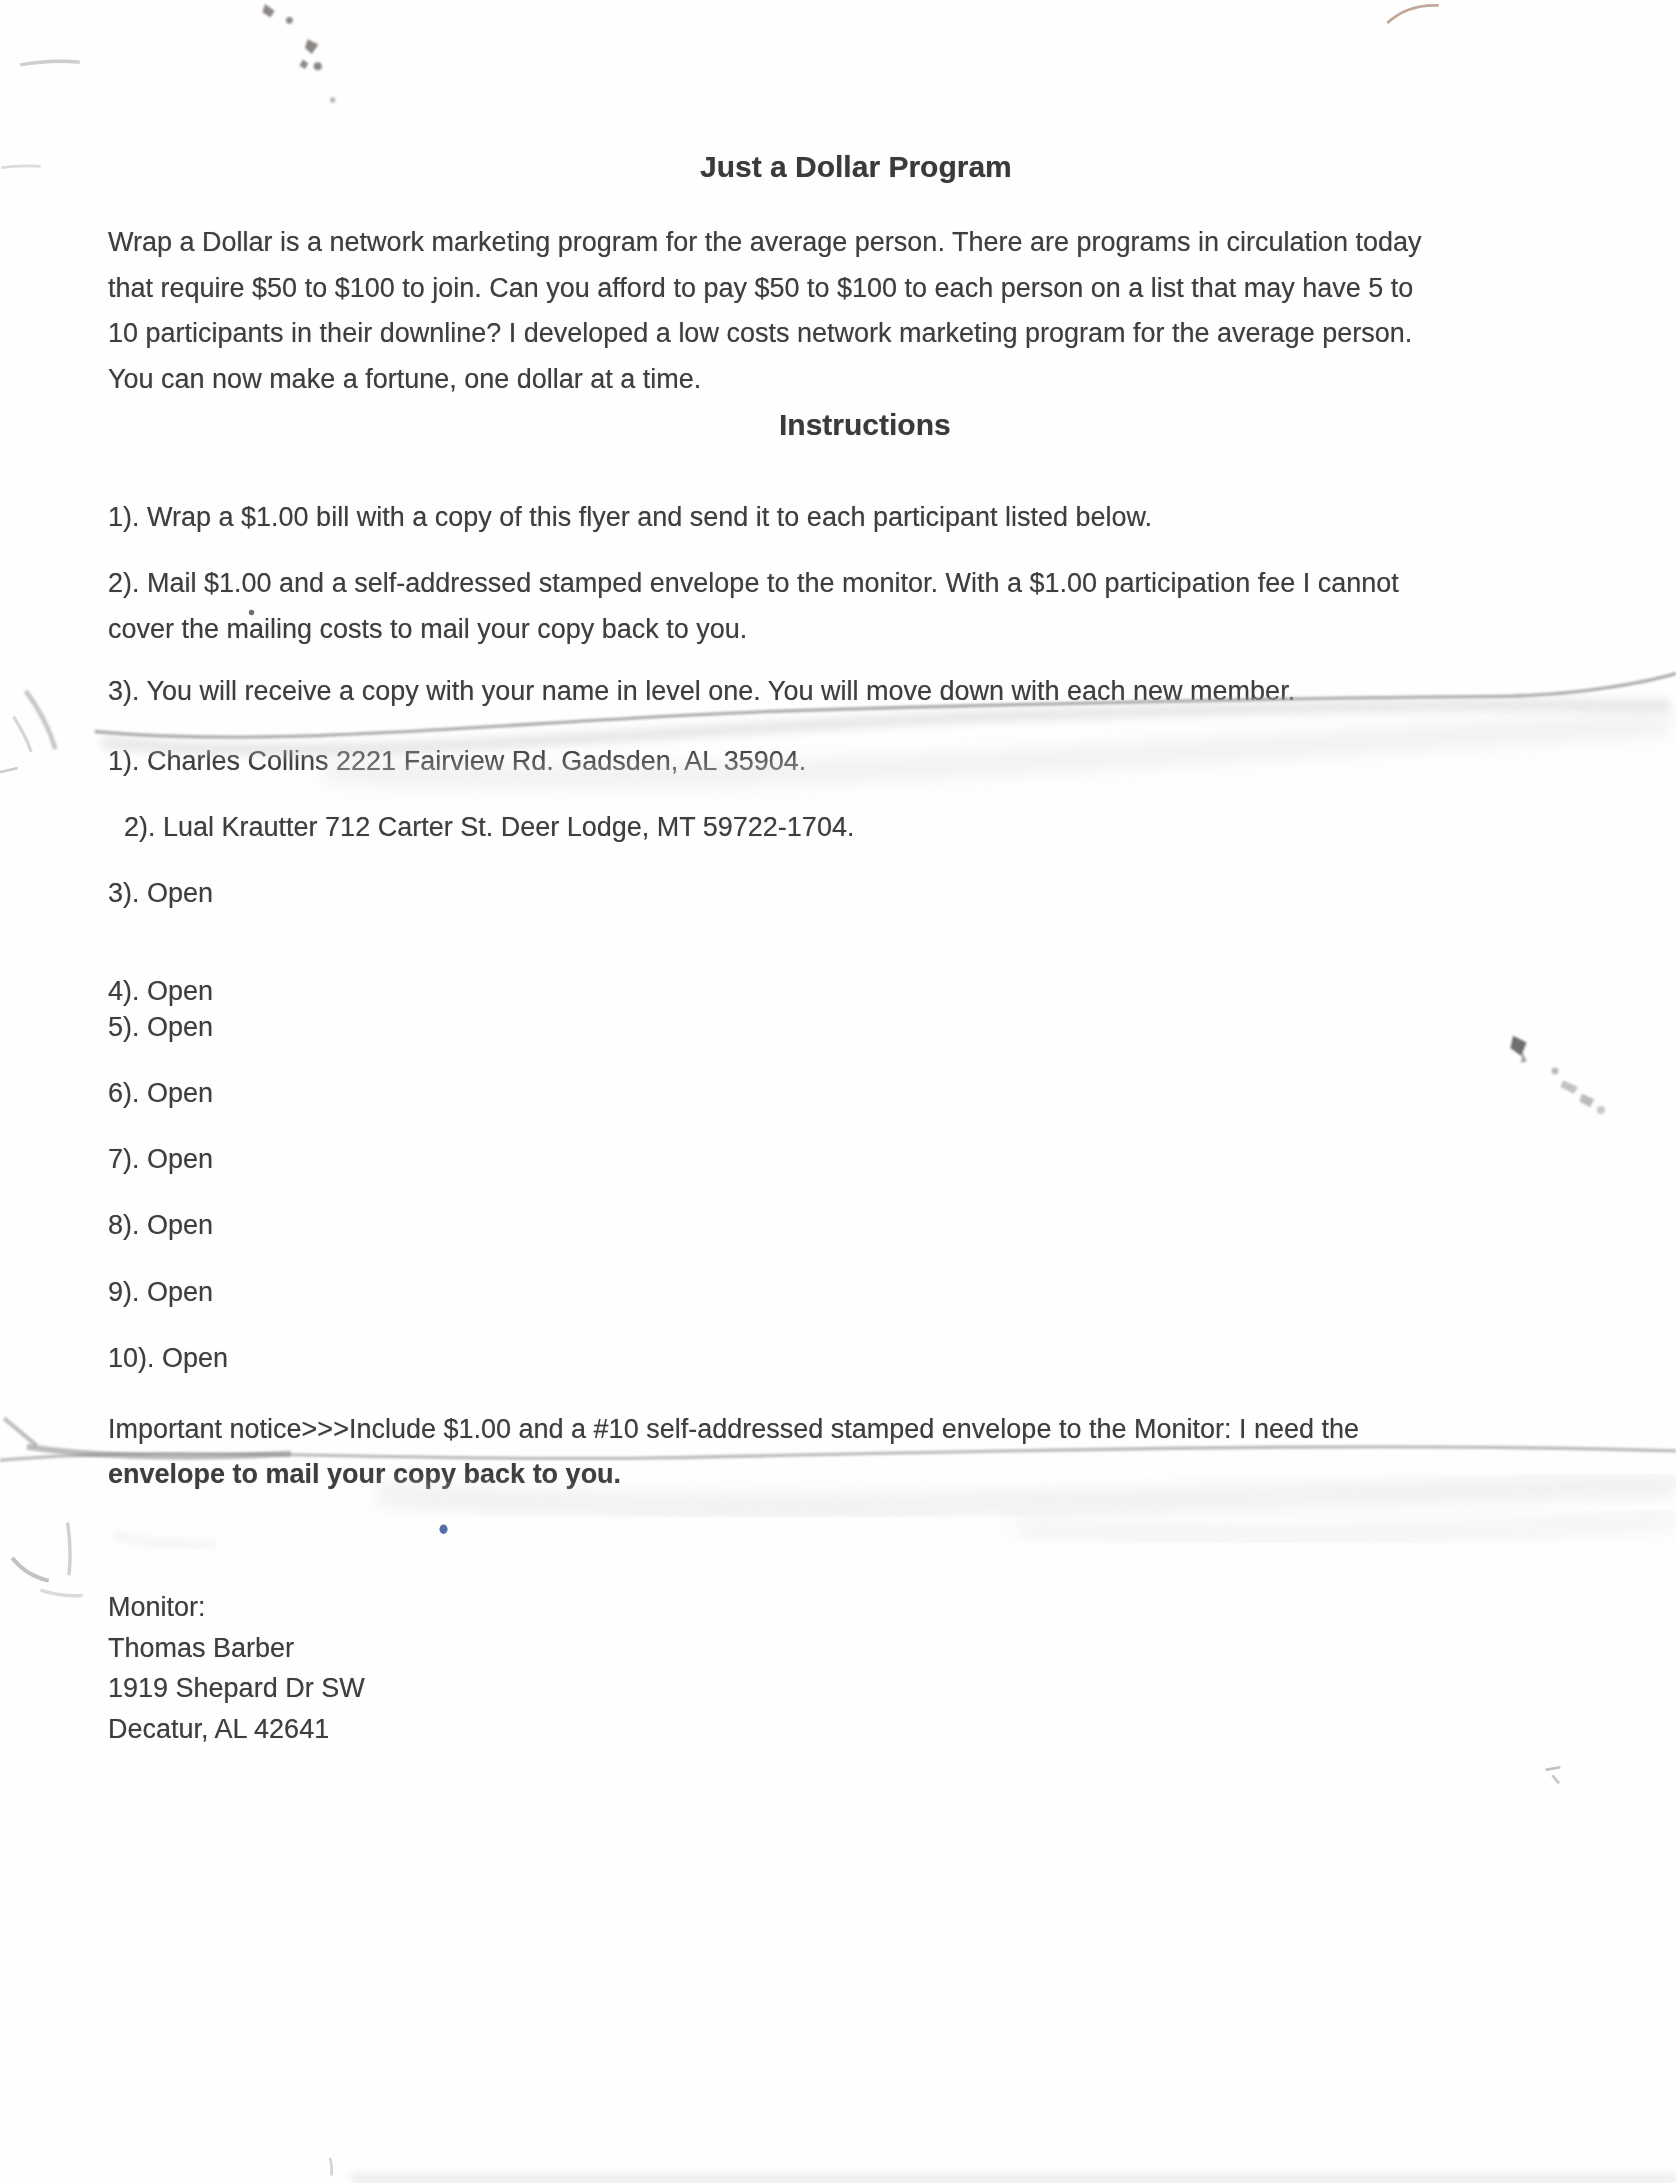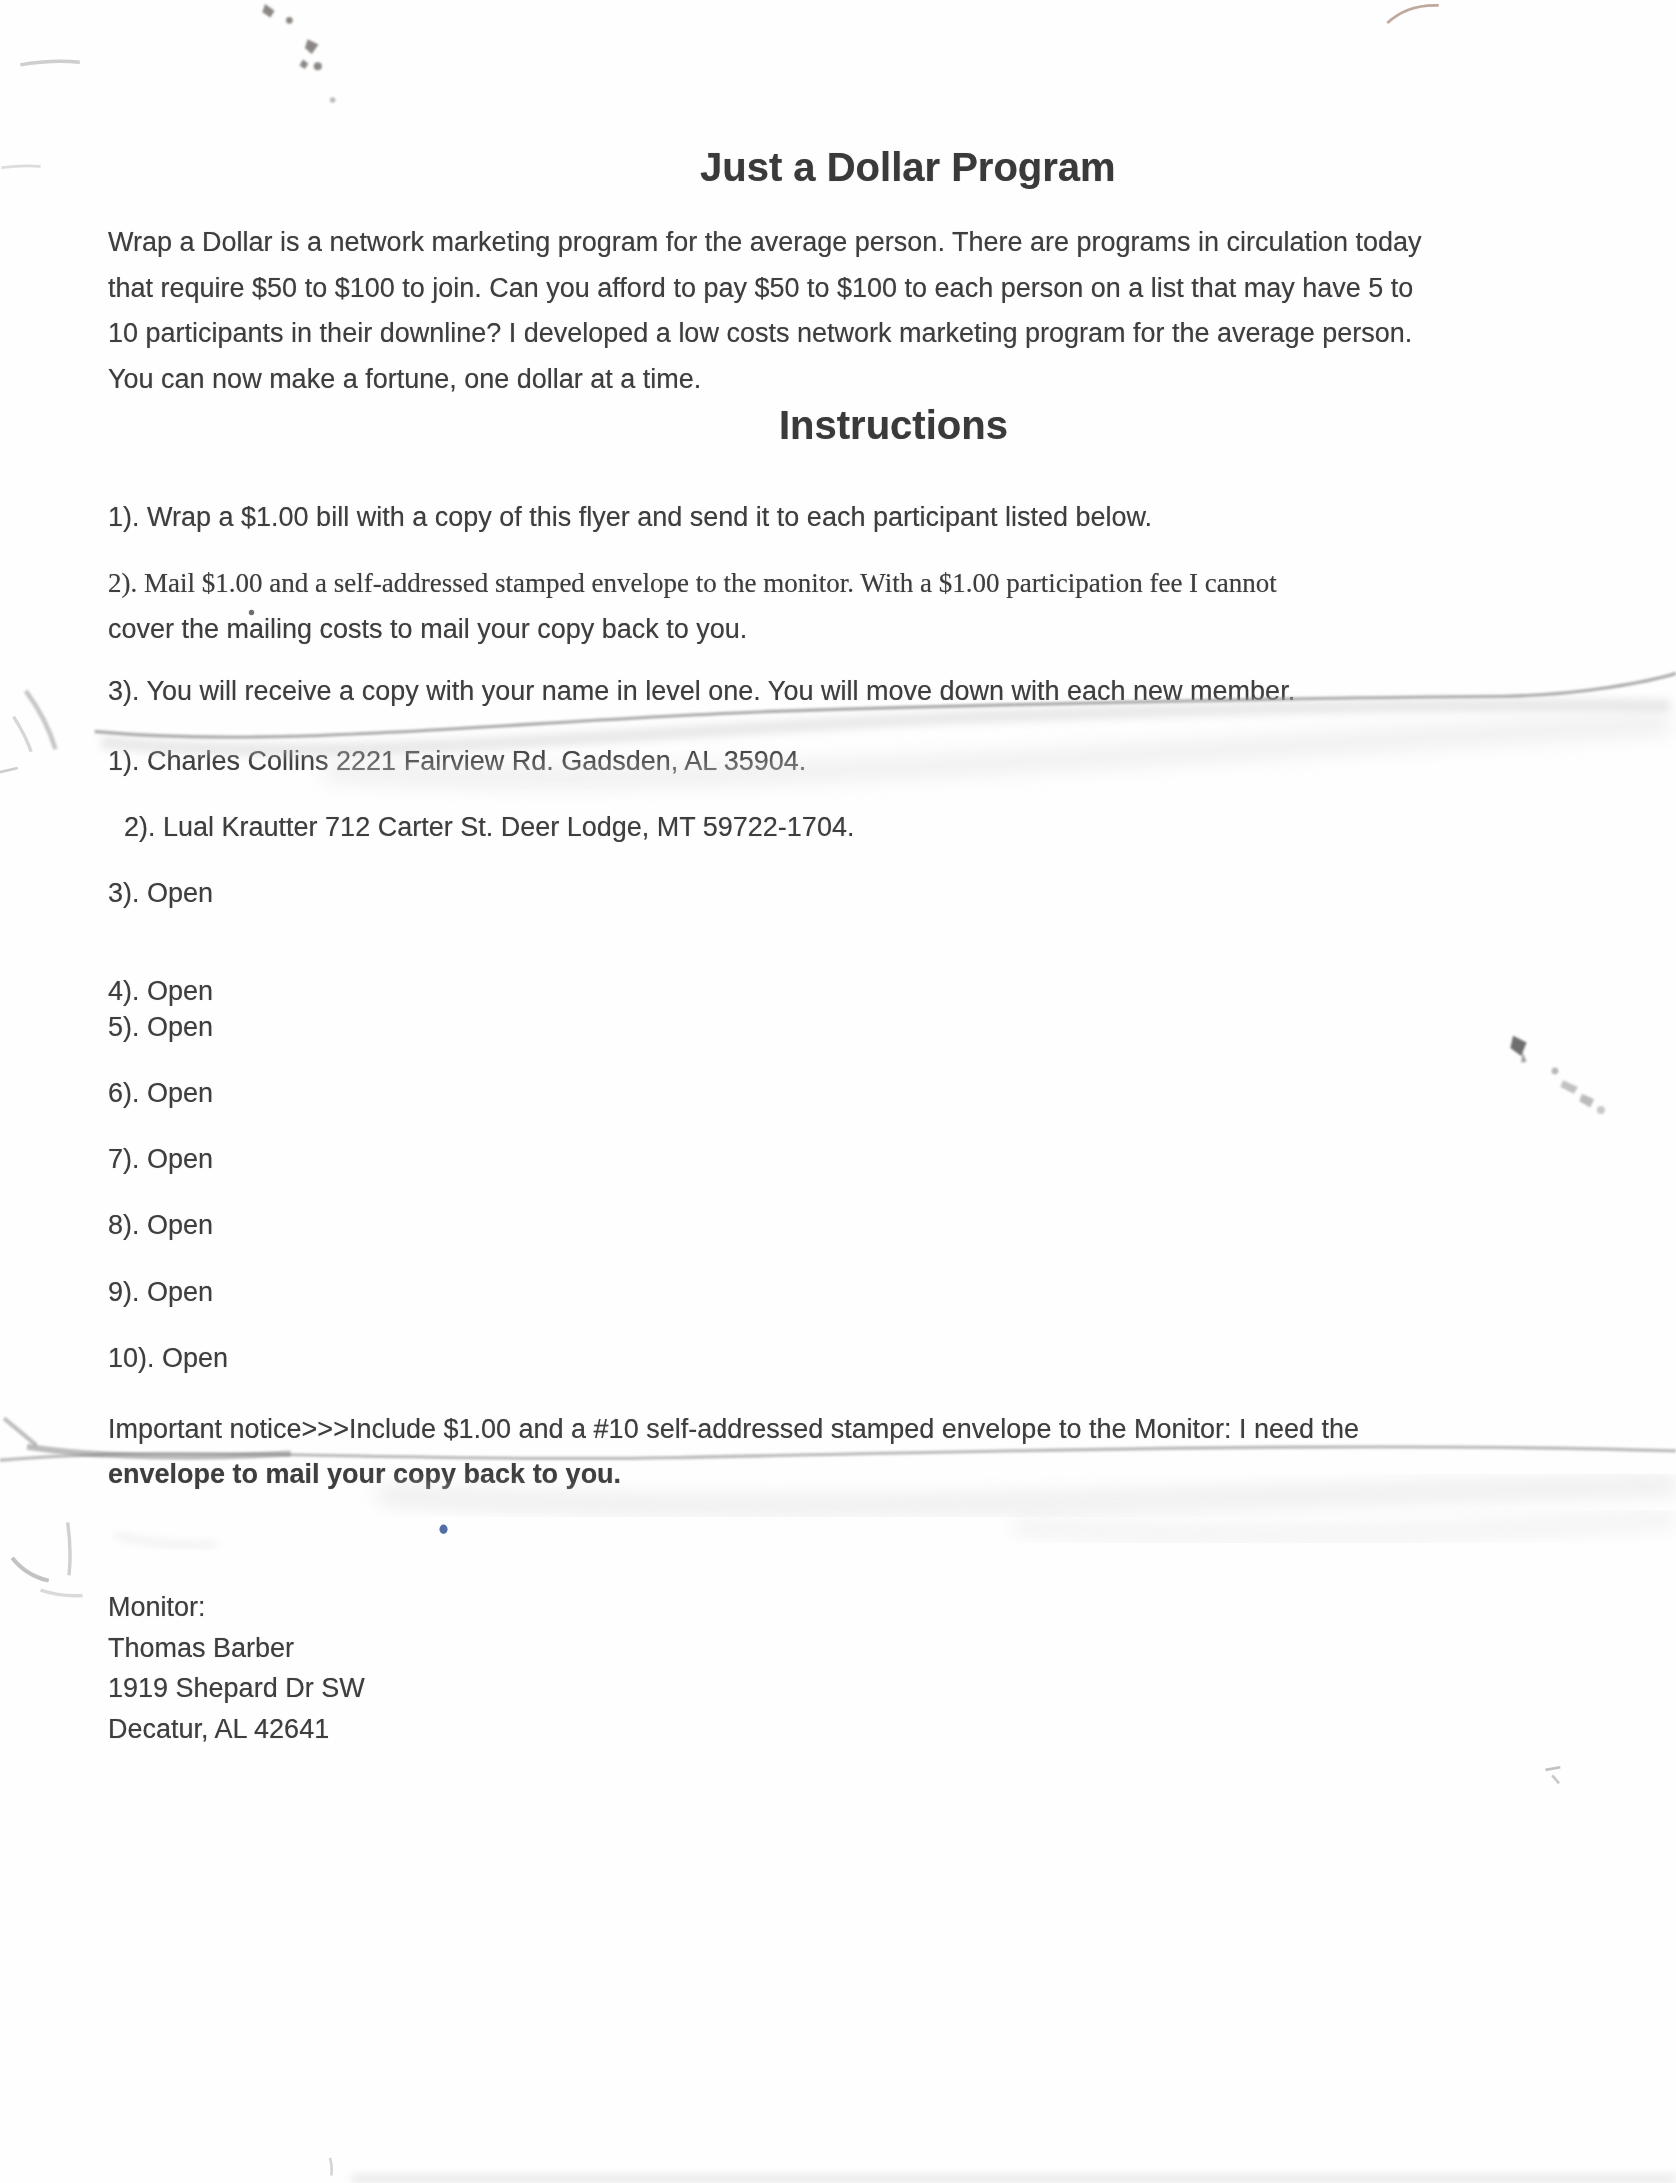--- a/index.html
+++ b/index.html
@@ -14,41 +14,41 @@
   }
   .t{
     position:absolute;
     white-space:nowrap;
     font-size:27px;
     line-height:30px;
     letter-spacing:0px;
     text-shadow:0 0 0.8px rgba(70,70,70,0.55);
   }
   .lm{left:108px;}
-  .h{font-weight:bold;font-size:40px;line-height:34px;color:#3a3a3a;}
+  .h{font-weight:bold;font-size:30px;line-height:34px;color:#3a3a3a;}
   .artifacts{position:absolute;left:0;top:0;pointer-events:none;}
 </style>
 </head>
 <body>
 
 <div class="page">
 
   <div class="t h" style="left:700px;top:150px;">Just a Dollar Program</div>
 
   <div>
     <div class="t lm" style="top:227px;">Wrap a Dollar is a network marketing program for the average person. There are programs in circulation today</div>
     <div class="t lm" style="top:273px;">that require $50 to $100 to join. Can you afford to pay $50 to $100 to each person on a list that may have 5 to</div>
     <div class="t lm" style="top:318px;">10 participants in their downline? I developed a low costs network marketing program for the average person.</div>
     <div class="t lm" style="top:364px;">You can now make a fortune, one dollar at a time.</div>
   </div>
 
   <div class="t h" style="left:779px;top:408px;text-align:center;">Instructions</div>
   <div>
     <div class="t lm" style="top:502px;">1). Wrap a $1.00 bill with a copy of this flyer and send it to each participant listed below.</div>
-    <div class="t lm" style="top:568px;font-family:Liberation Serif, serif;">2). Mail $1.00 and a self-addressed stamped envelope to the monitor. With a $1.00 participation fee I cannot</div>
+    <div class="t lm" style="top:568px;">2). Mail $1.00 and a self-addressed stamped envelope to the monitor. With a $1.00 participation fee I cannot</div>
     <div class="t lm" style="top:614px;">cover the mailing costs to mail your copy back to you.</div>
     <div class="t lm" style="top:676px;">3). You will receive a copy with your name in level one. You will move down with each new member.</div>
   </div>
 
   <div>
     <div class="t lm" style="top:746px;">1). Charles Collins 2221 Fairview Rd. Gadsden, AL 35904.</div>
     <div class="t lm" style="top:812px;margin-left:16px;">2). Lual Krautter 712 Carter St. Deer Lodge, MT 59722-1704.</div>
     <div class="t lm" style="top:878px;">3). Open</div>
     <div class="t lm" style="top:976px;">4). Open</div>
     <div class="t lm" style="top:1012px;">5). Open</div>

